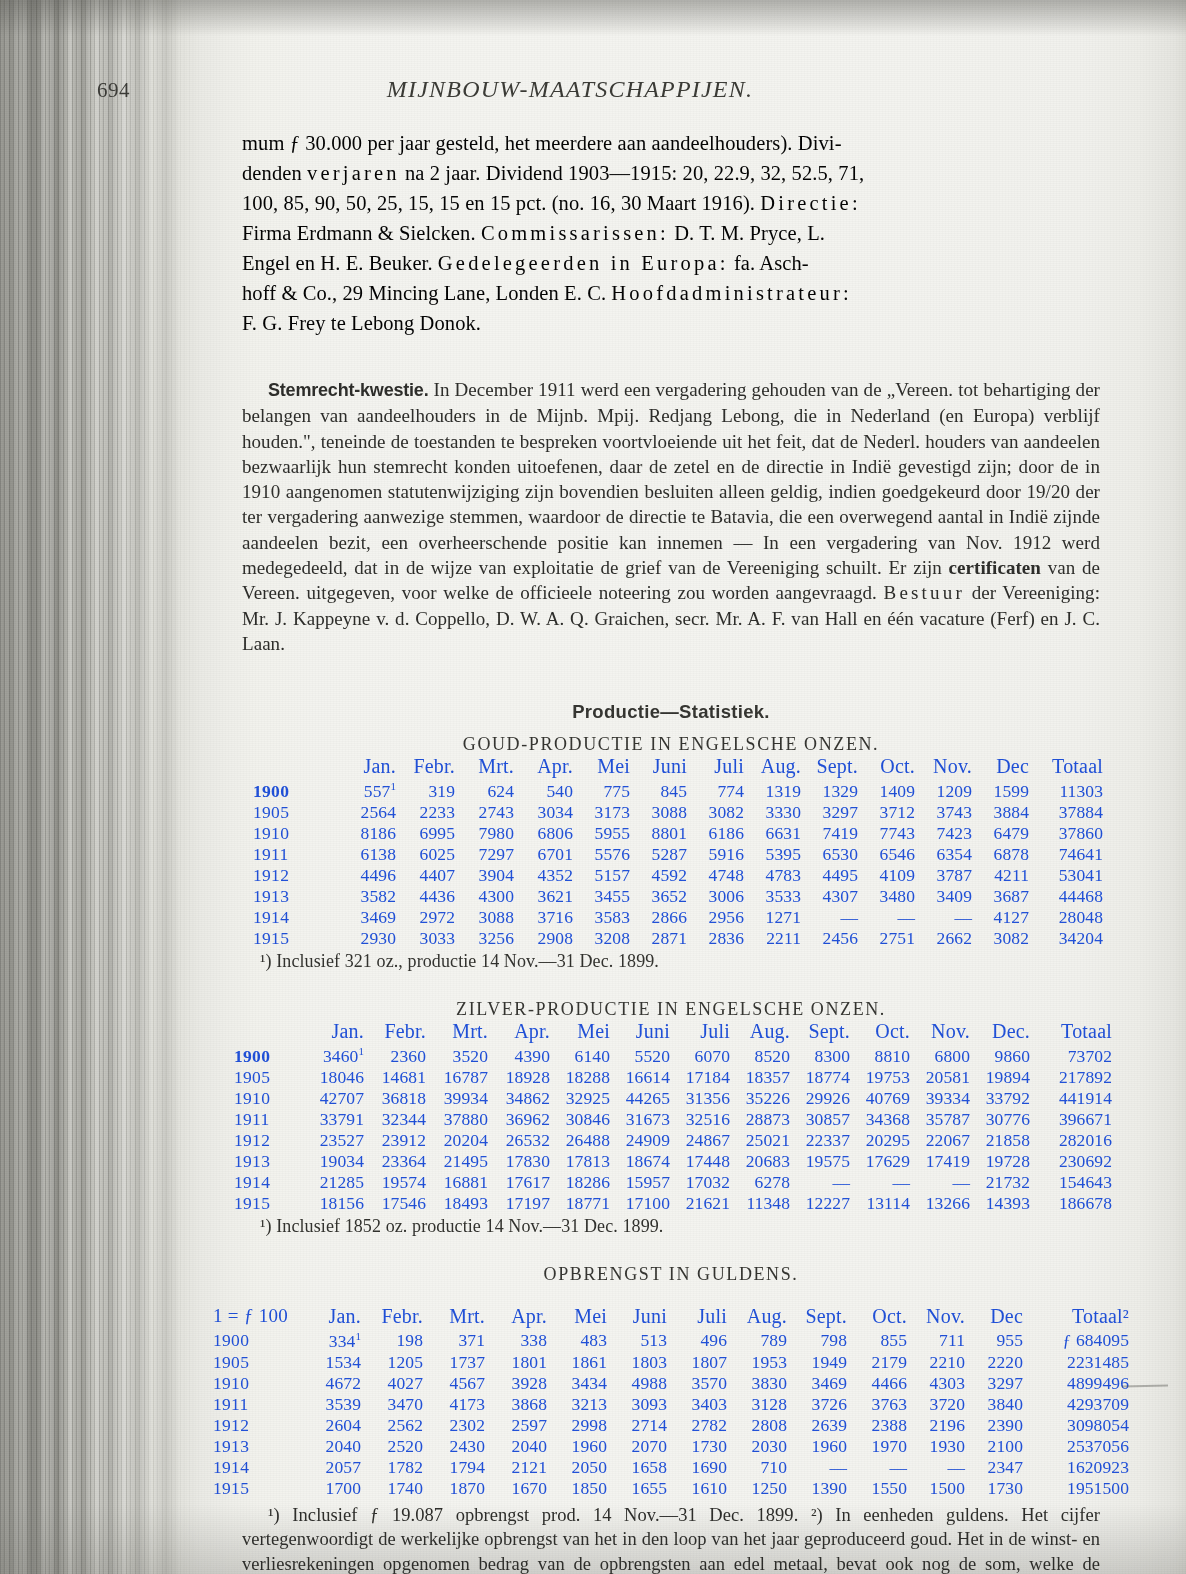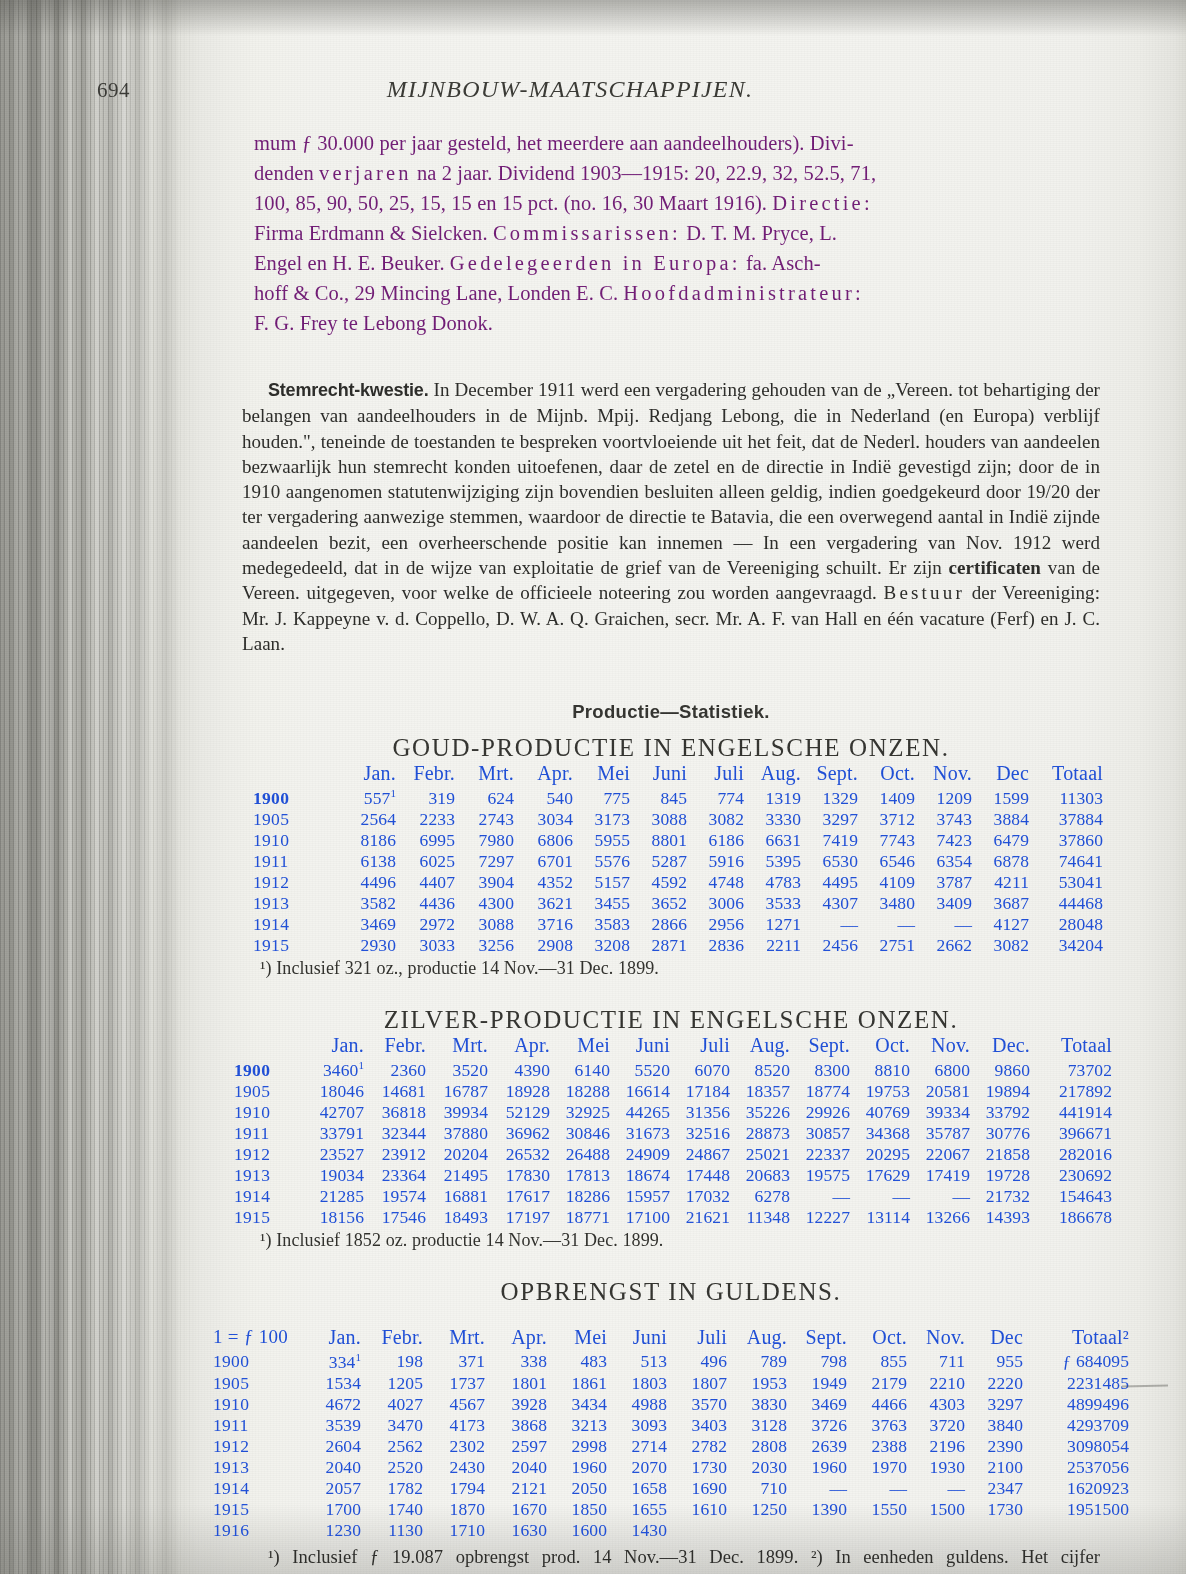--- a/index.html
+++ b/index.html
@@ -73,24 +73,24 @@
     font-family:"Liberation Serif",serif;
     font-style:italic;font-size:24px;letter-spacing:1.2px;
     color:#393934;padding-right:90px;
   }
 
   .col{
     position:absolute;left:242px;top:128px;width:858px;
   }
 
   p.body{
-    margin:0 0 0 12px;
+    margin:0 0 0 0;
     font-size:20.5px;line-height:29.5px;
     text-align:justify;
-    color:#701a75;
+    color:#000000;
     letter-spacing:.1px;
   }
   p.body.lead{ line-height:30px; }
   .sp{ letter-spacing:3.2px; }
   .bold{ font-weight:bold; }
   .smallpar{
     font-size:19px;line-height:25.3px;text-align:justify;letter-spacing:.05px;
   }
   .indent{ text-indent:26px; }
 
@@ -100,21 +100,21 @@
   }
   h3.prodstat{
     margin:0;text-align:center;
     font-family:"Liberation Sans",sans-serif;
     font-weight:bold;font-size:18.5px;letter-spacing:.3px;
     color:#33332f;
   }
   h4.tabtitle{
     margin:0;text-align:center;
     font-family:"Liberation Serif",serif;
-    font-weight:normal;font-size:25px;letter-spacing:1.6px;
+    font-weight:normal;font-size:18px;letter-spacing:1.6px;
     color:#33332f;
   }
 
   table.stat{
     border-collapse:collapse;
     font-family:"Liberation Serif",serif;
     color:#1d4ed8;
     table-layout:fixed;
   }
   table.stat td,table.stat th{
@@ -436,21 +436,21 @@
             <td>19753</td>
             <td>20581</td>
             <td>19894</td>
             <td>217892</td>
           </tr>
           <tr>
             <td class="yr">1910</td>
             <td>42707</td>
             <td>36818</td>
             <td>39934</td>
-            <td>52129</td>
+            <td>34862</td>
             <td>32925</td>
             <td>44265</td>
             <td>31356</td>
             <td>35226</td>
             <td>29926</td>
             <td>40769</td>
             <td>39334</td>
             <td>33792</td>
             <td>441914</td>
           </tr>
@@ -700,36 +700,20 @@
             <td>1850</td>
             <td>1655</td>
             <td>1610</td>
             <td>1250</td>
             <td>1390</td>
             <td>1550</td>
             <td>1500</td>
             <td>1730</td>
             <td>1951500</td>
           </tr>
-          <tr>
-            <td class="yr">1916</td>
-            <td>1230</td>
-            <td>1130</td>
-            <td>1710</td>
-            <td>1630</td>
-            <td>1600</td>
-            <td>1430</td>
-            <td></td>
-            <td></td>
-            <td></td>
-            <td></td>
-            <td></td>
-            <td></td>
-            <td></td>
-          </tr>
         </tbody>
       </table>
     </div>
 
     <p class="smallpar indent" style="margin-top:4px;font-size:18.5px;line-height:24.5px;">¹) Inclusief ƒ 19.087 opbrengst prod. 14 Nov.—31 Dec. 1899.  ²) In eenheden guldens. Het cijfer vertegenwoordigt de werkelijke opbrengst van het in den loop van het jaar geproduceerd goud.  Het in de winst- en verliesrekeningen opgenomen bedrag van de opbrengsten aan edel metaal, bevat ook nog de som, welke de productie van de laatste maanden Ao. Po. meer heeft opgebracht, dan ten vorigen jare was geraamd.  Voor tusschenliggende cijfers, zie jaargang 1912, blz. 783.</p>
 
   </div>
 </div>
 
 <div id="pencil"></div>

